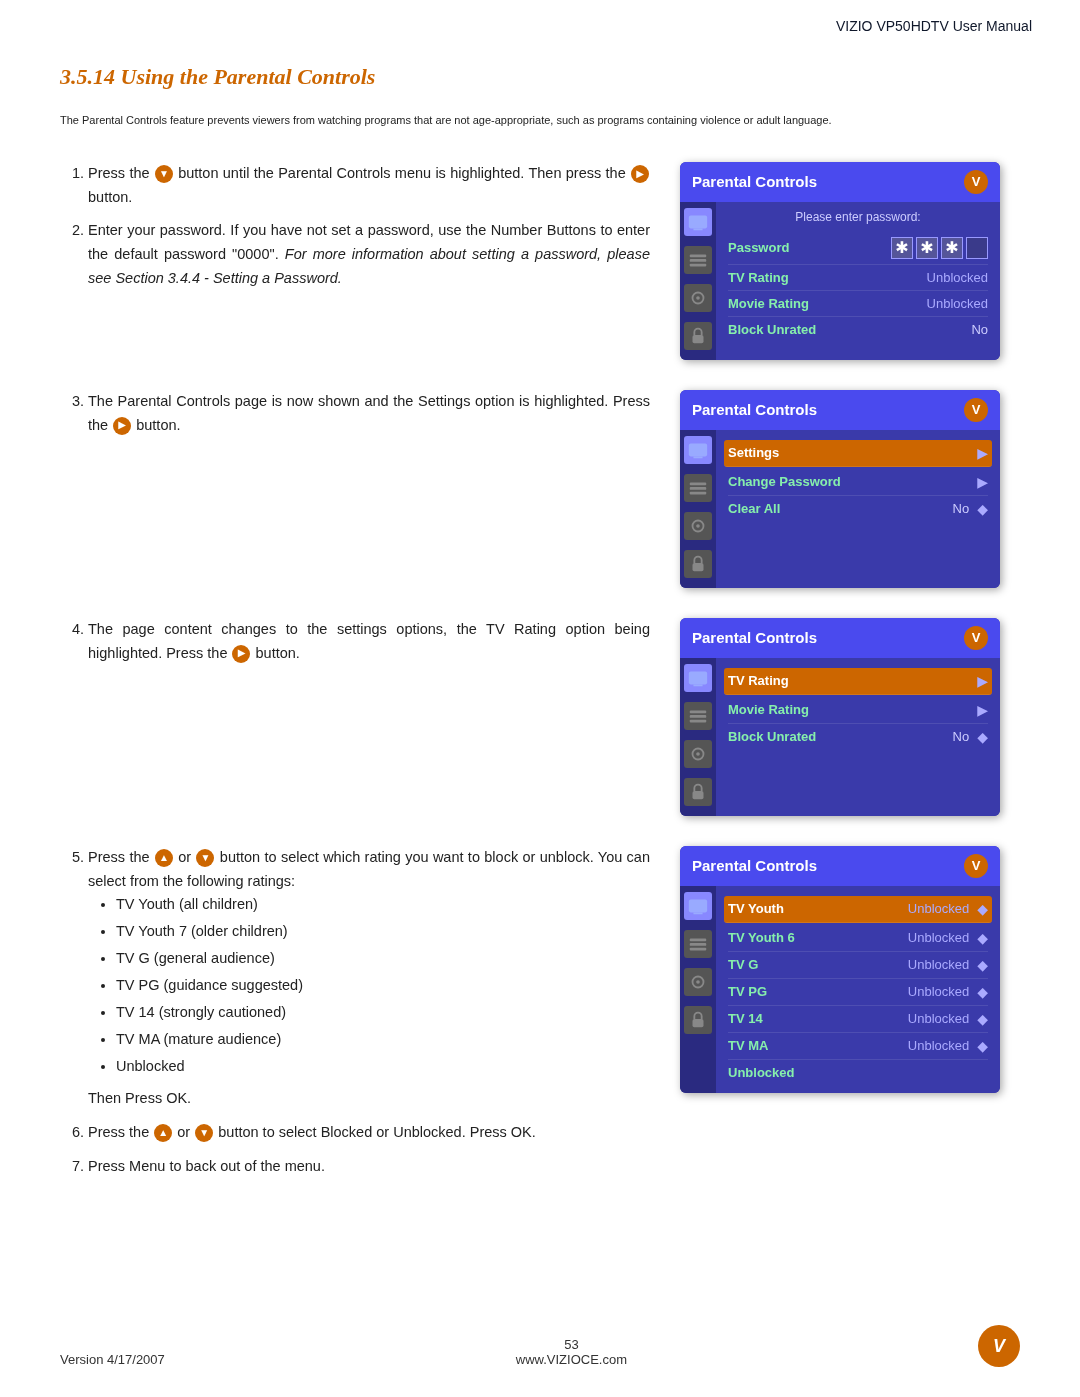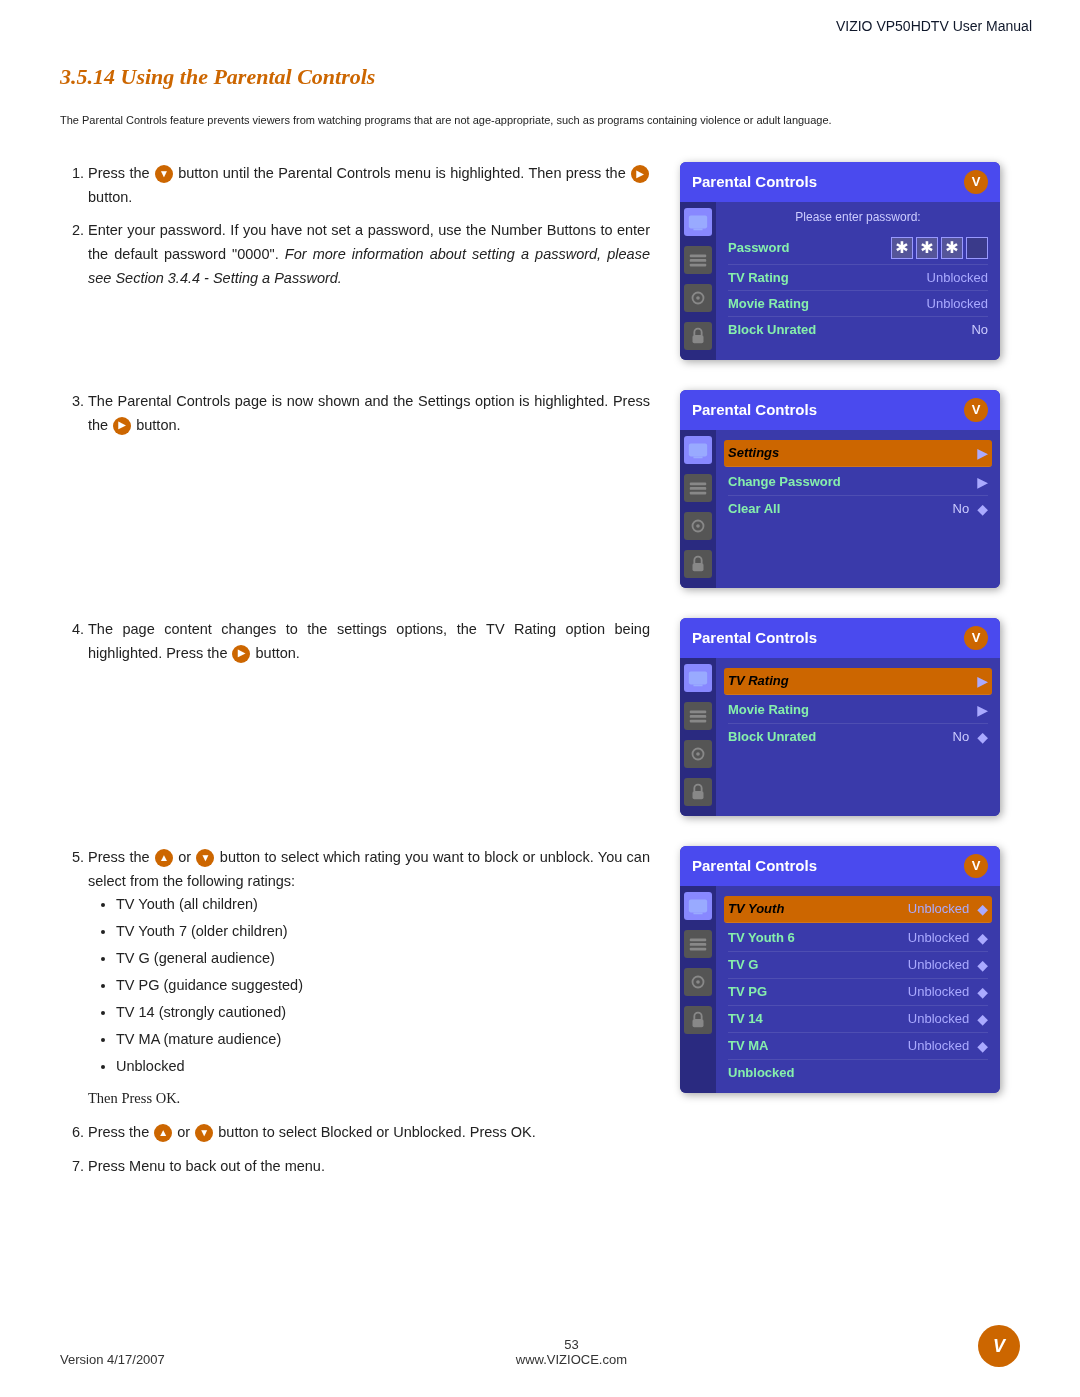--- a/index.html
+++ b/index.html
@@ -222,22 +222,21 @@
 
     
     .osd-row.highlighted {
       background: #cc6600;
       border-radius: 3px;
       margin: 2px -4px;
       padding: 5px 4px;
     }
 
     .osd-row.highlighted .osd-label {
-      color: #000000;
-      font-style: italic;
+      color: #ffffff;
     }
 
     .arrow-right {
       color: #aaaaff;
       font-size: 14px;
     }
 
     .diamond-icon {
       color: #aaaaff;
       font-size: 14px;
@@ -291,21 +290,20 @@
       color: white;
       font-size: 10px;
       vertical-align: middle;
       margin: 0 1px;
     }
     .nav-btn-right { }
 
     .then-press {
       font-size: 14.5px;
       margin-top: 8px;
-      font-family: Liberation Serif, serif;
     }
   </style>
 </head>
 <body>
 
 <div class="page-header">
   <span>VIZIO VP50HDTV User Manual</span>
 </div>
 
 <div class="content">

